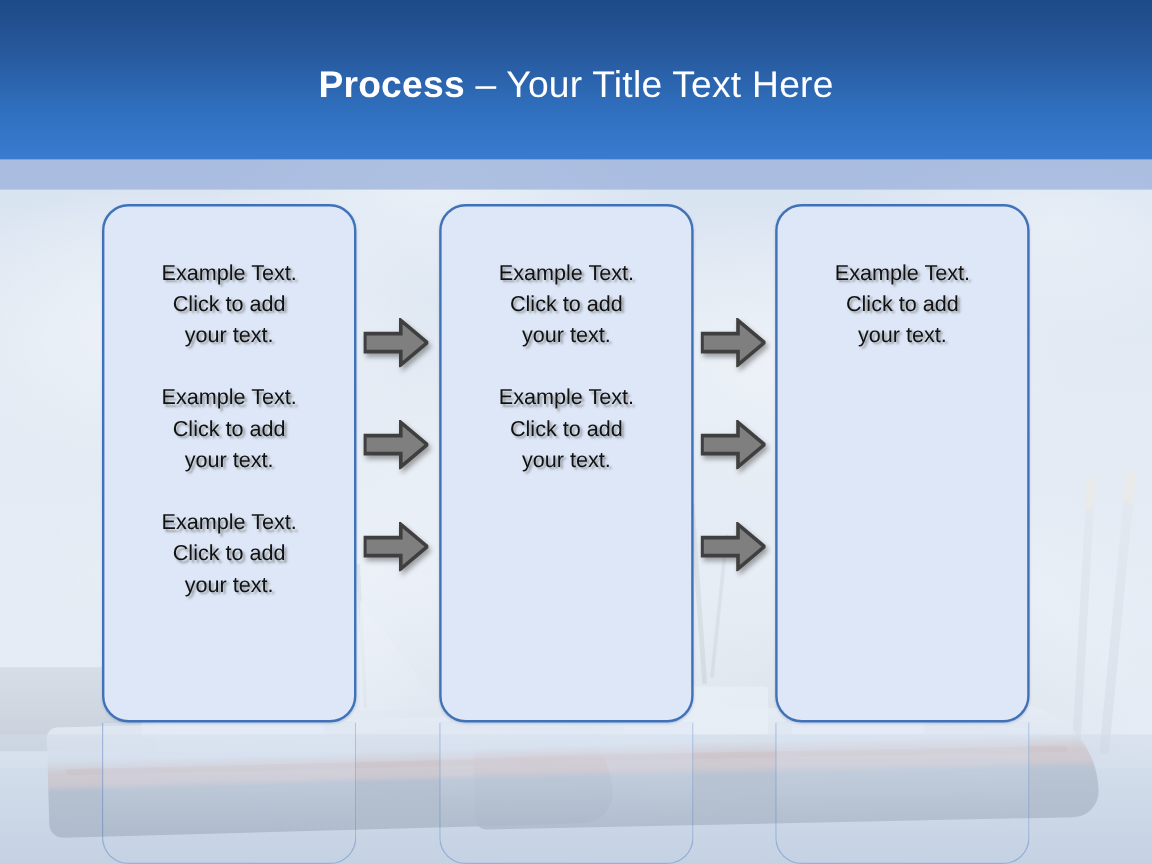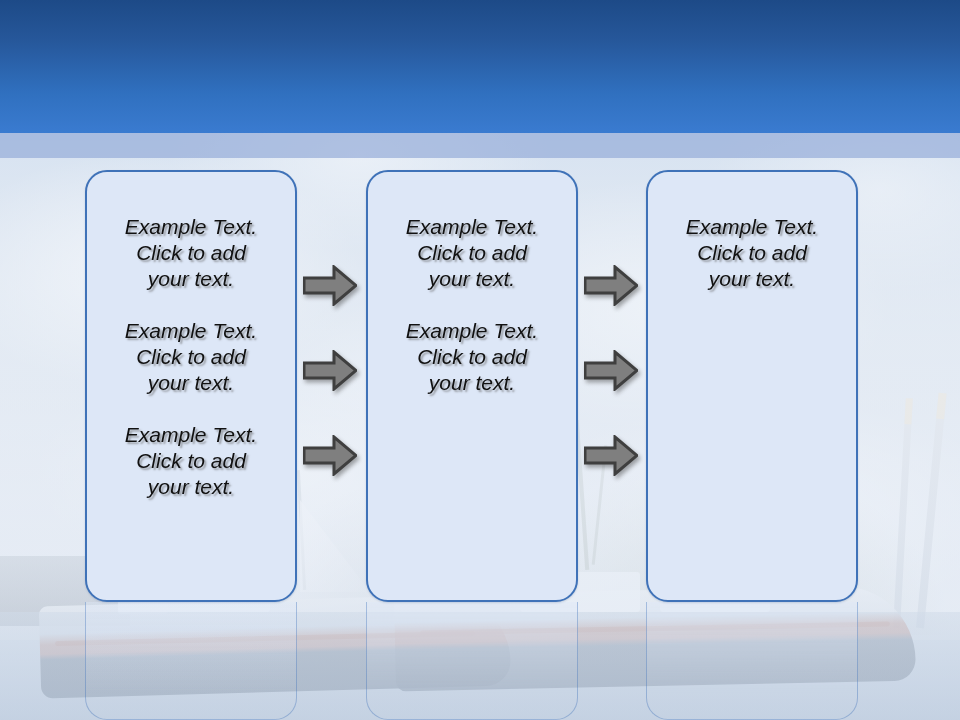--- a/index.html
+++ b/index.html
@@ -158,22 +158,21 @@
     border:2.5px solid #3f72b8;
     border-radius:22px;
     box-shadow:0 1px 2px rgba(40,70,120,.18);
   }
   .box-inner {
     position:absolute; left:0; right:0; top:0;
     padding:0 14px;
     text-align:center;
   }
   .para {
-    font-style:italic;
-    font-size:21px;
+    font-size:18px;
     line-height:26px;
     color:#111111;
     text-shadow:2px 2px 2px rgba(90,90,90,.55);
     margin-bottom:26px;
     white-space:pre-line;
   }
 
   
   .reflect {
     position:absolute;
@@ -227,20 +226,23 @@
     <div class="cabin cab3"></div>
     <div class="cabin cab4"></div>
     <div class="stripe s1"></div>
     <div class="stripe s2"></div>
     <div class="water"></div>
     <div class="wash"></div>
   </div>
 
   <div class="header-band"></div>
   <div class="header-sub"></div>
+  <div class="title">
+    <span class="strong">Process</span><span class="rest"> – Your Title Text Here</span>
+  </div>
 
   <div class="reflect" style="left:85px; top:602px; width:212px; height:118px;"></div>
   <div class="reflect" style="left:366px; top:602px; width:212px; height:118px;"></div>
   <div class="reflect" style="left:646px; top:602px; width:212px; height:118px;"></div>
 
   <div class="box" style="left:85px; top:170px; width:212px; height:432px;">
     <div class="box-inner" style="top:42px;">
       <div class="para">Example Text.
 Click  to add
 your text.</div>

